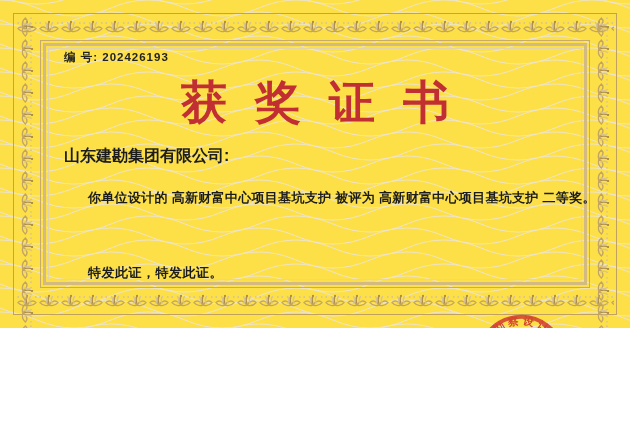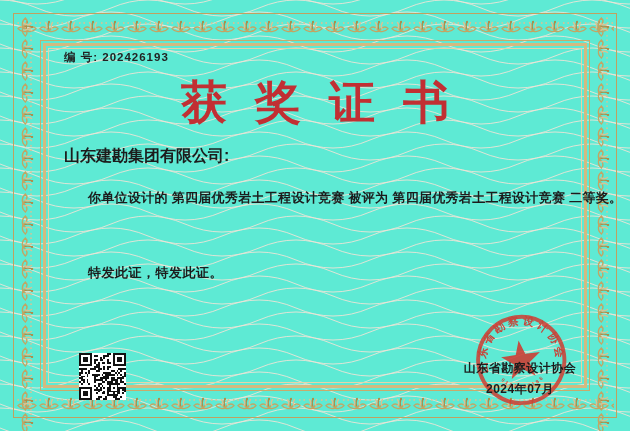--- a/index.html
+++ b/index.html
@@ -1,17 +1,17 @@
 <!DOCTYPE html>
 <html><head>
 <meta charset="utf-8">
 <style>
   html,body{margin:0;padding:0;background:#fff;}
   .page{
-    position:relative;width:630px;height:431px;background:#5eead4;overflow:hidden;
+    position:relative;width:630px;height:328px;background:#fde047;overflow:hidden;
     font-family:"Liberation Sans","DejaVu Sans",sans-serif;color:#1c1c1c;
   }
   svg.waves{position:absolute;left:0;top:0;z-index:0;}
   .frame{position:absolute;z-index:1;pointer-events:none;}
   .frame.outer{inset:13px;border:1px solid #c0a160;}
   .frame.in1{inset:40px;border:1px solid #c8ab6b;}
   .frame.in2{inset:43px;border:3px solid #d3ba80;}
   .frame.in3{inset:48px;border:1px solid #e3d5ab;}
   .strip{position:absolute;z-index:1;overflow:hidden;}
   .strip.top{left:16px;top:16px;width:598px;height:22px;}
@@ -204,21 +204,21 @@
   <div class="frame in1"></div>
   <div class="frame in2"></div>
   <div class="frame in3"></div>
 
   <div class="txt serial"><span>编 号: </span><span>202426193</span></div>
 
   <div class="txt title">获奖证书</div>
 
   <div class="txt recipient">山东建勘集团有限公司:</div>
 
-  <div class="txt body-line">你单位设计的 第四届优秀岩土工程设计竞赛 被评为 第四届优秀岩土工程设计竞赛 二等奖。</div>
+  <div class="txt body-line">你单位设计的 高新财富中心项目基坑支护 被评为 高新财富中心项目基坑支护 二等奖。</div>
 
   <div class="txt closing">特发此证，特发此证。</div>
 
   <svg class="qr" id="qr" viewBox="0 0 25 25" shape-rendering="crispEdges">
       <rect x="0" y="0" width="25" height="25" fill="#fff"></rect>
       <rect x="15" y="0" width="1" height="1" fill="#111"></rect>
       <rect x="16" y="0" width="1" height="1" fill="#111"></rect>
       <rect x="8" y="1" width="1" height="1" fill="#111"></rect>
       <rect x="9" y="1" width="1" height="1" fill="#111"></rect>
       <rect x="13" y="1" width="1" height="1" fill="#111"></rect>

